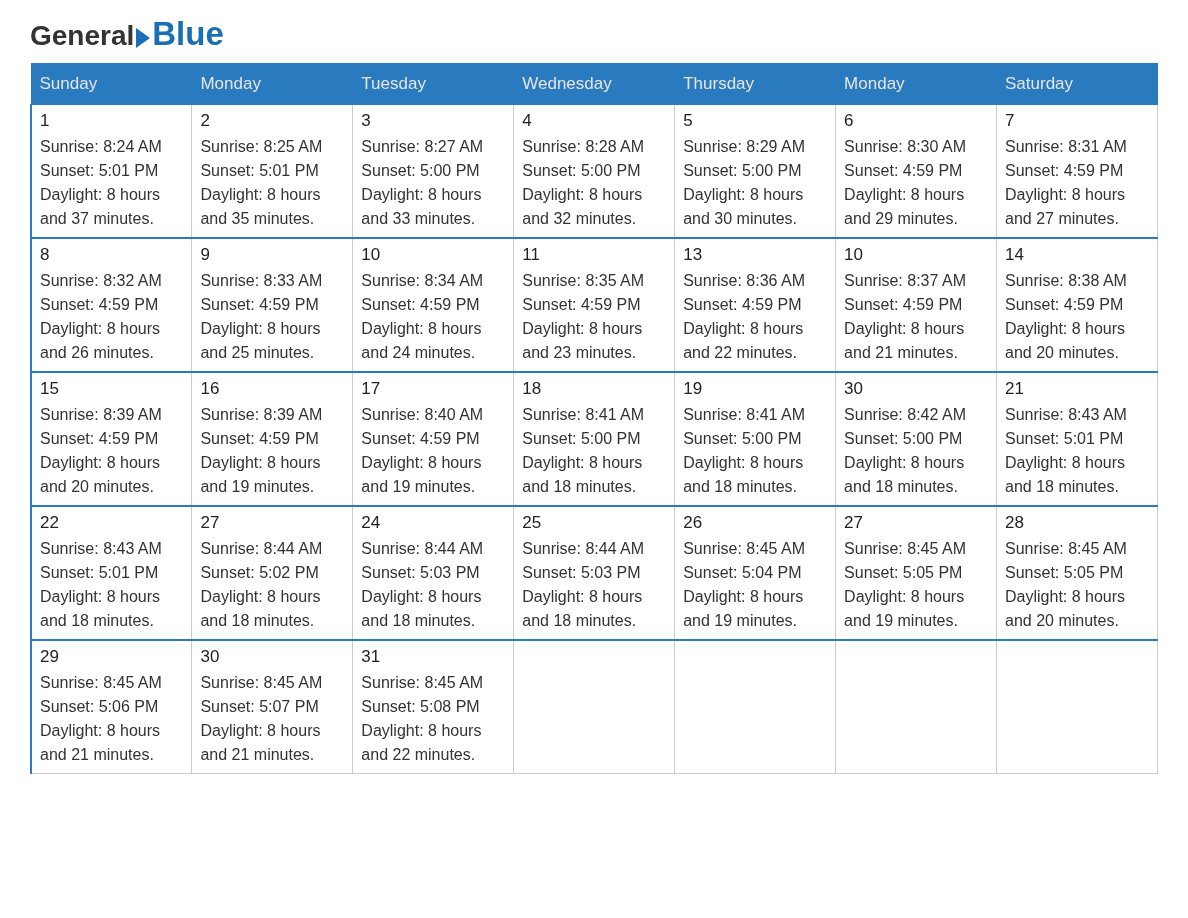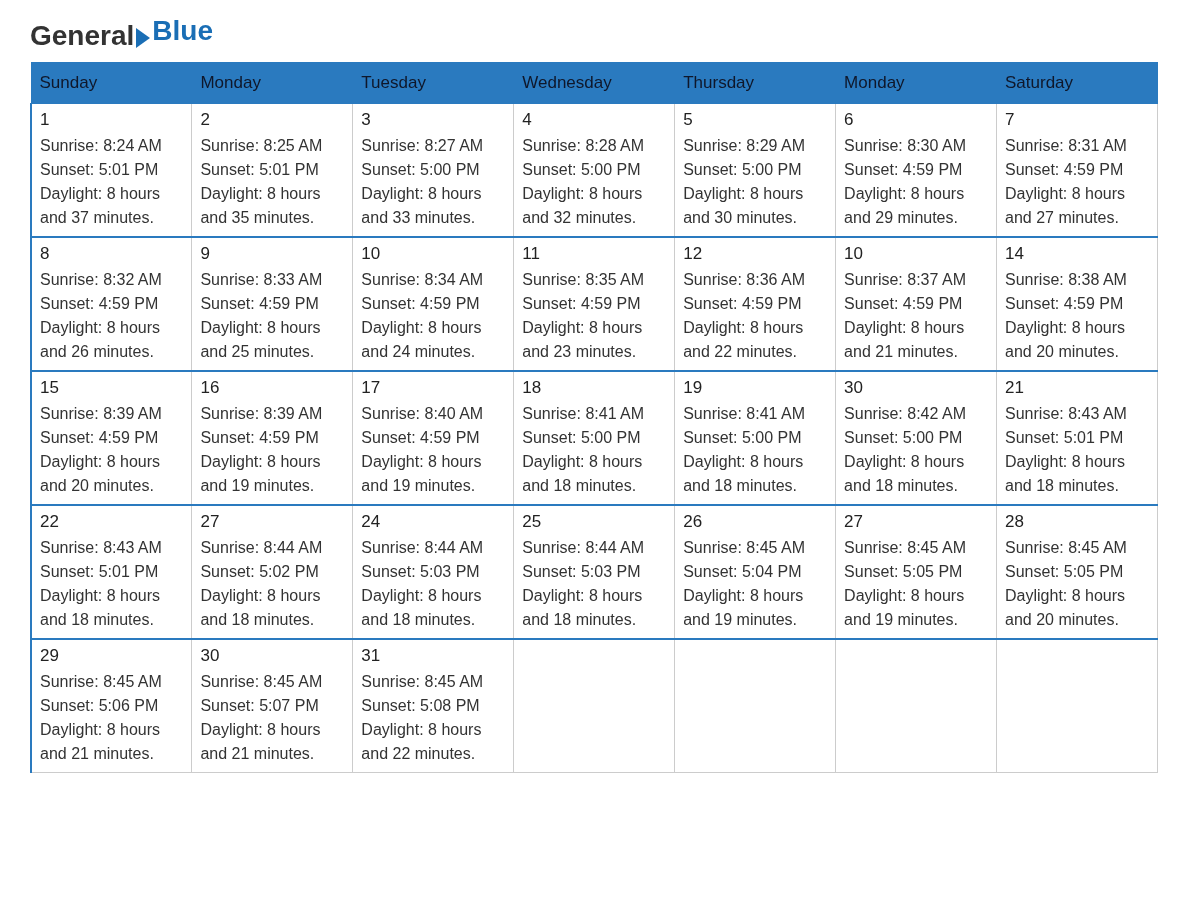--- a/index.html
+++ b/index.html
@@ -33,21 +33,21 @@
     .logo-arrow {
       width: 0;
       height: 0;
       border-left: 14px solid #1a6eb5;
       border-top: 10px solid transparent;
       border-bottom: 10px solid transparent;
       margin-bottom: 4px;
       margin-left: 2px;
     }
     .logo-blue {
-      font-size: 28px;
+      font-size: 33px;
       font-weight: bold;
       color: #1a6eb5;
       margin-top: -5px;
       margin-left: 2px;
     }
     .title-block {
       text-align: right;
     }
     .month-title {
       font-size: 52px;
@@ -60,21 +60,21 @@
       color: #555;
       margin-top: 4px;
     }
     .calendar {
       width: 100%;
       border-collapse: collapse;
       margin-top: 10px;
     }
     .calendar th {
       background-color: #2a7abf;
-      color: #0f172a;
+      color: #e5e5e5;
       font-size: 17px;
       font-weight: normal;
       padding: 10px 8px;
       text-align: left;
       border: 1px solid #2a7abf;
     }
     .calendar td {
       border: 1px solid #ccc;
       vertical-align: top;
       padding: 6px 8px;
@@ -228,21 +228,21 @@
         <td>
         <div class="day-number">11</div>
         <div class="day-info">
           Sunrise: 8:35 AM<br>
           Sunset: 4:59 PM<br>
           Daylight: 8 hours<br>
           and 23 minutes.
         </div>
       </td>
         <td>
-        <div class="day-number">12</div>
+        <div class="day-number">13</div>
         <div class="day-info">
           Sunrise: 8:36 AM<br>
           Sunset: 4:59 PM<br>
           Daylight: 8 hours<br>
           and 22 minutes.
         </div>
       </td>
         <td>
         <div class="day-number">10</div>
         <div class="day-info">

